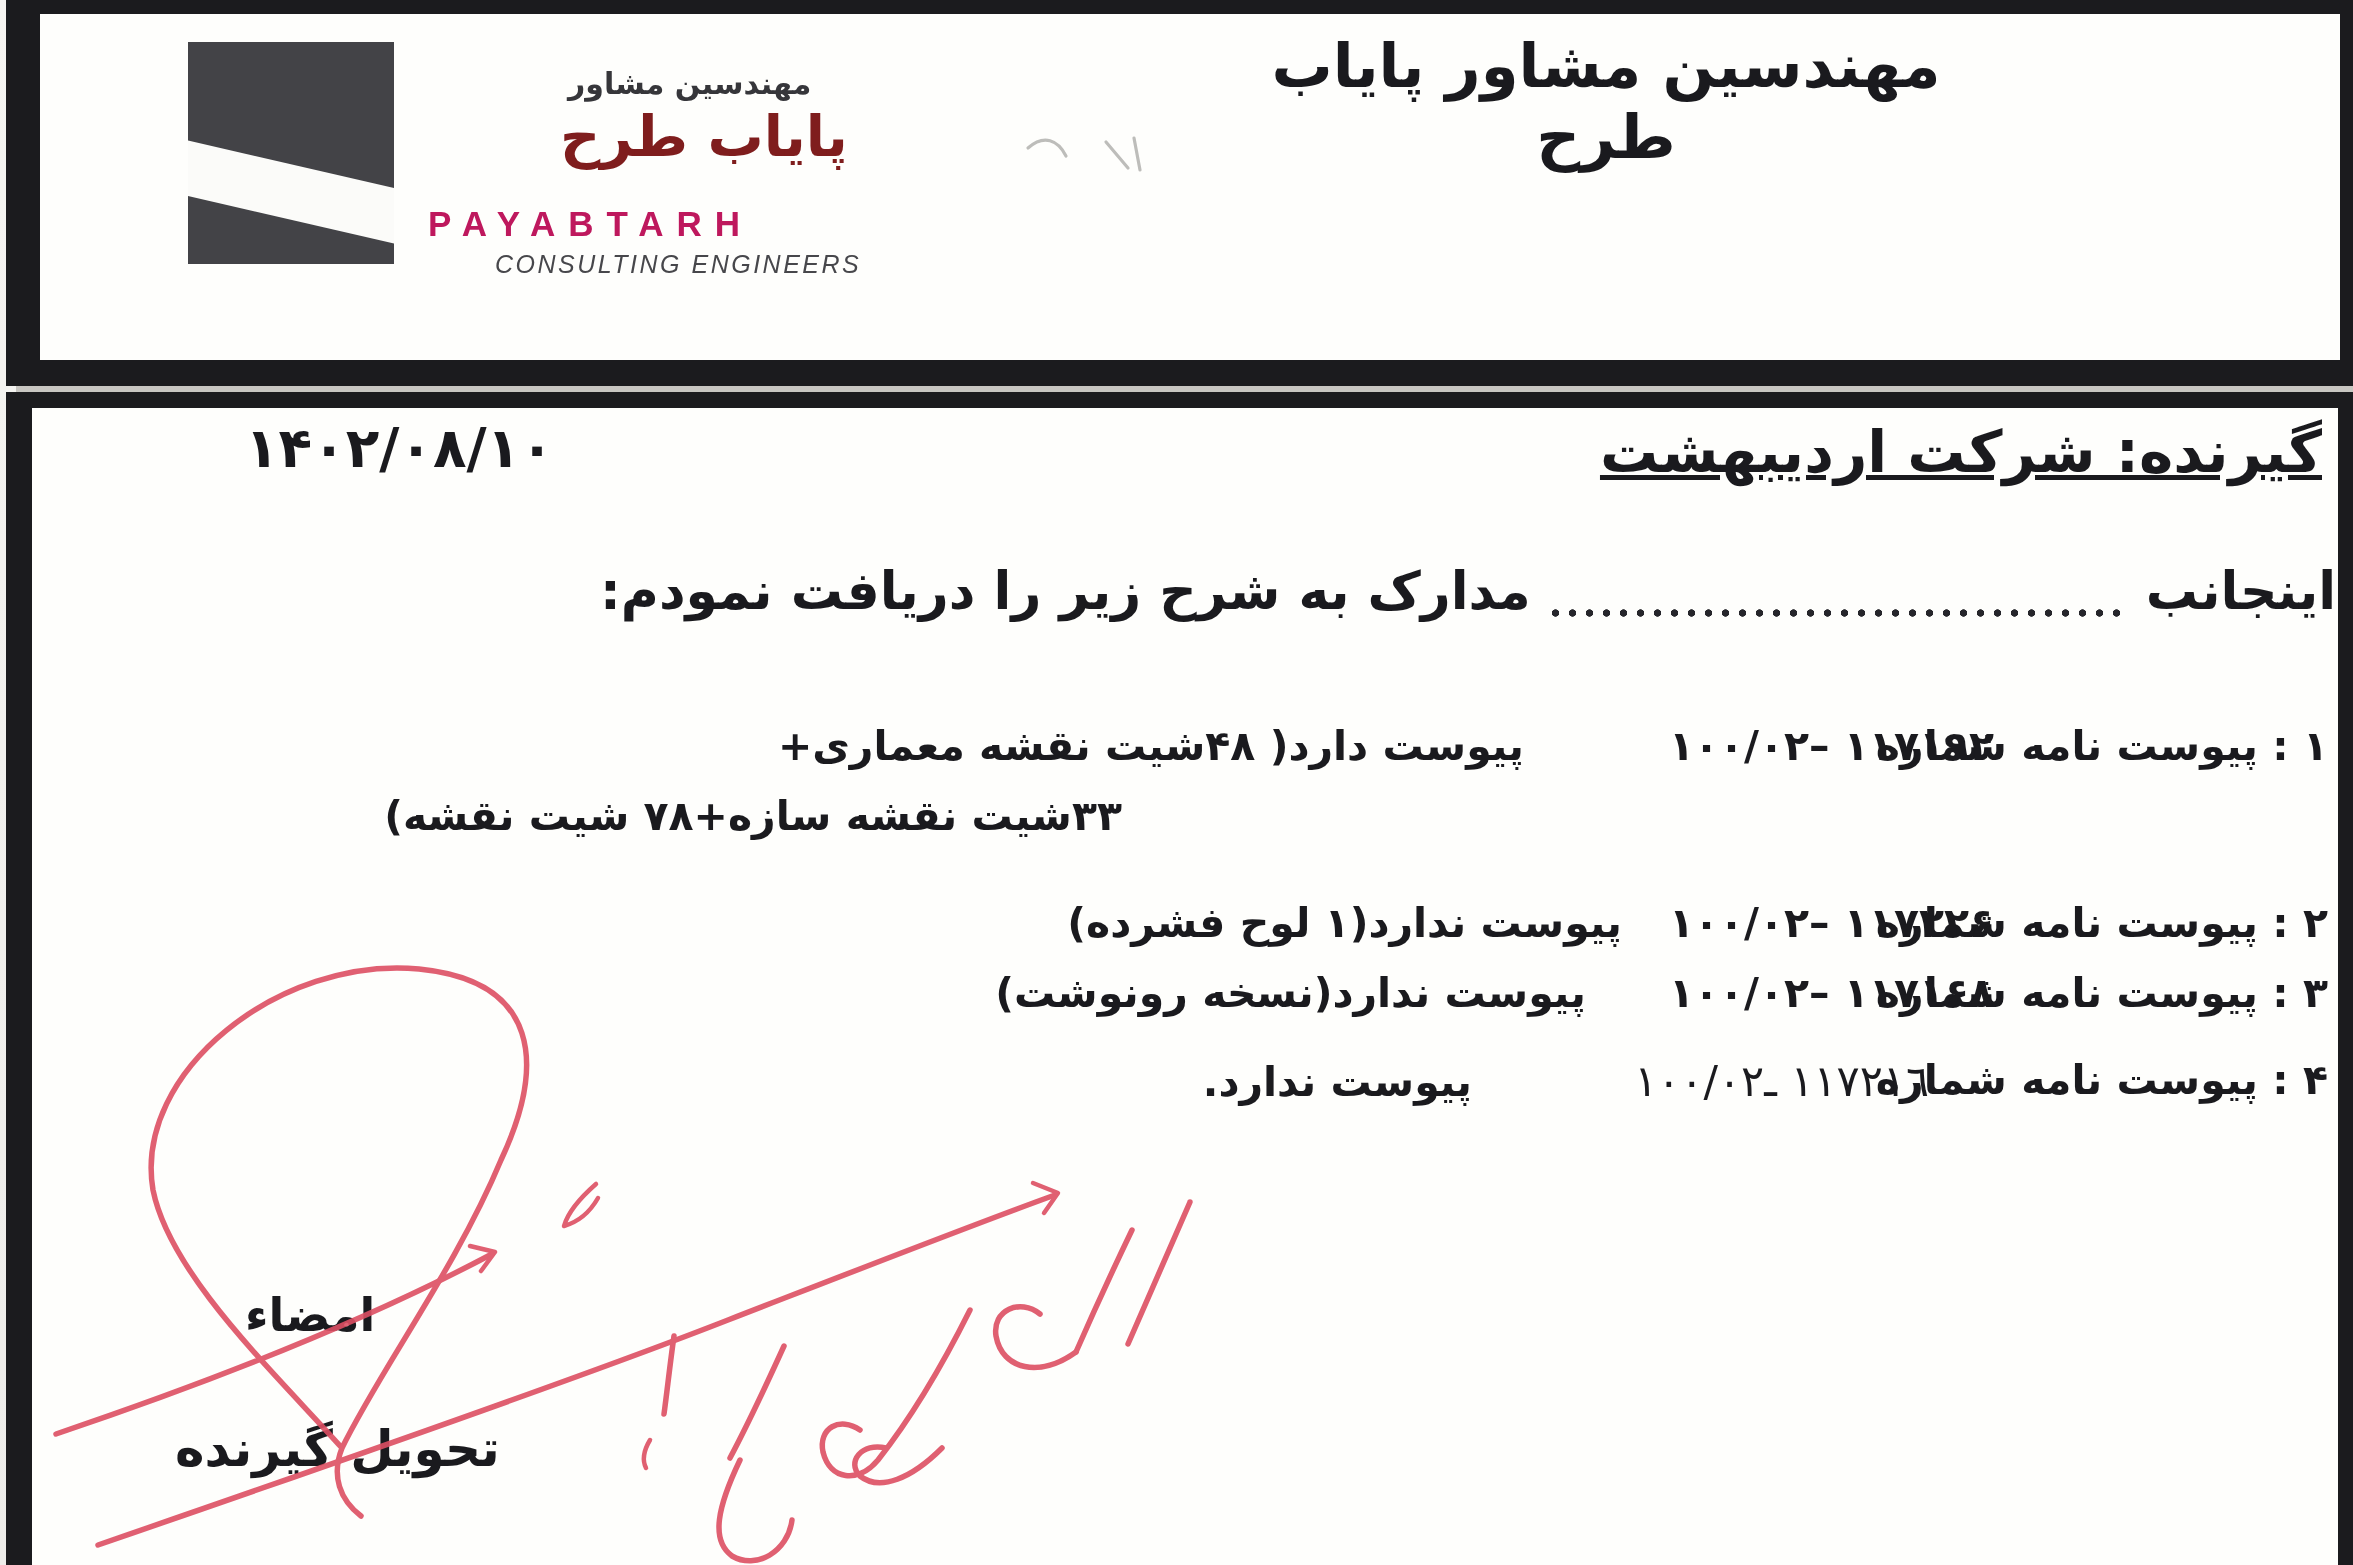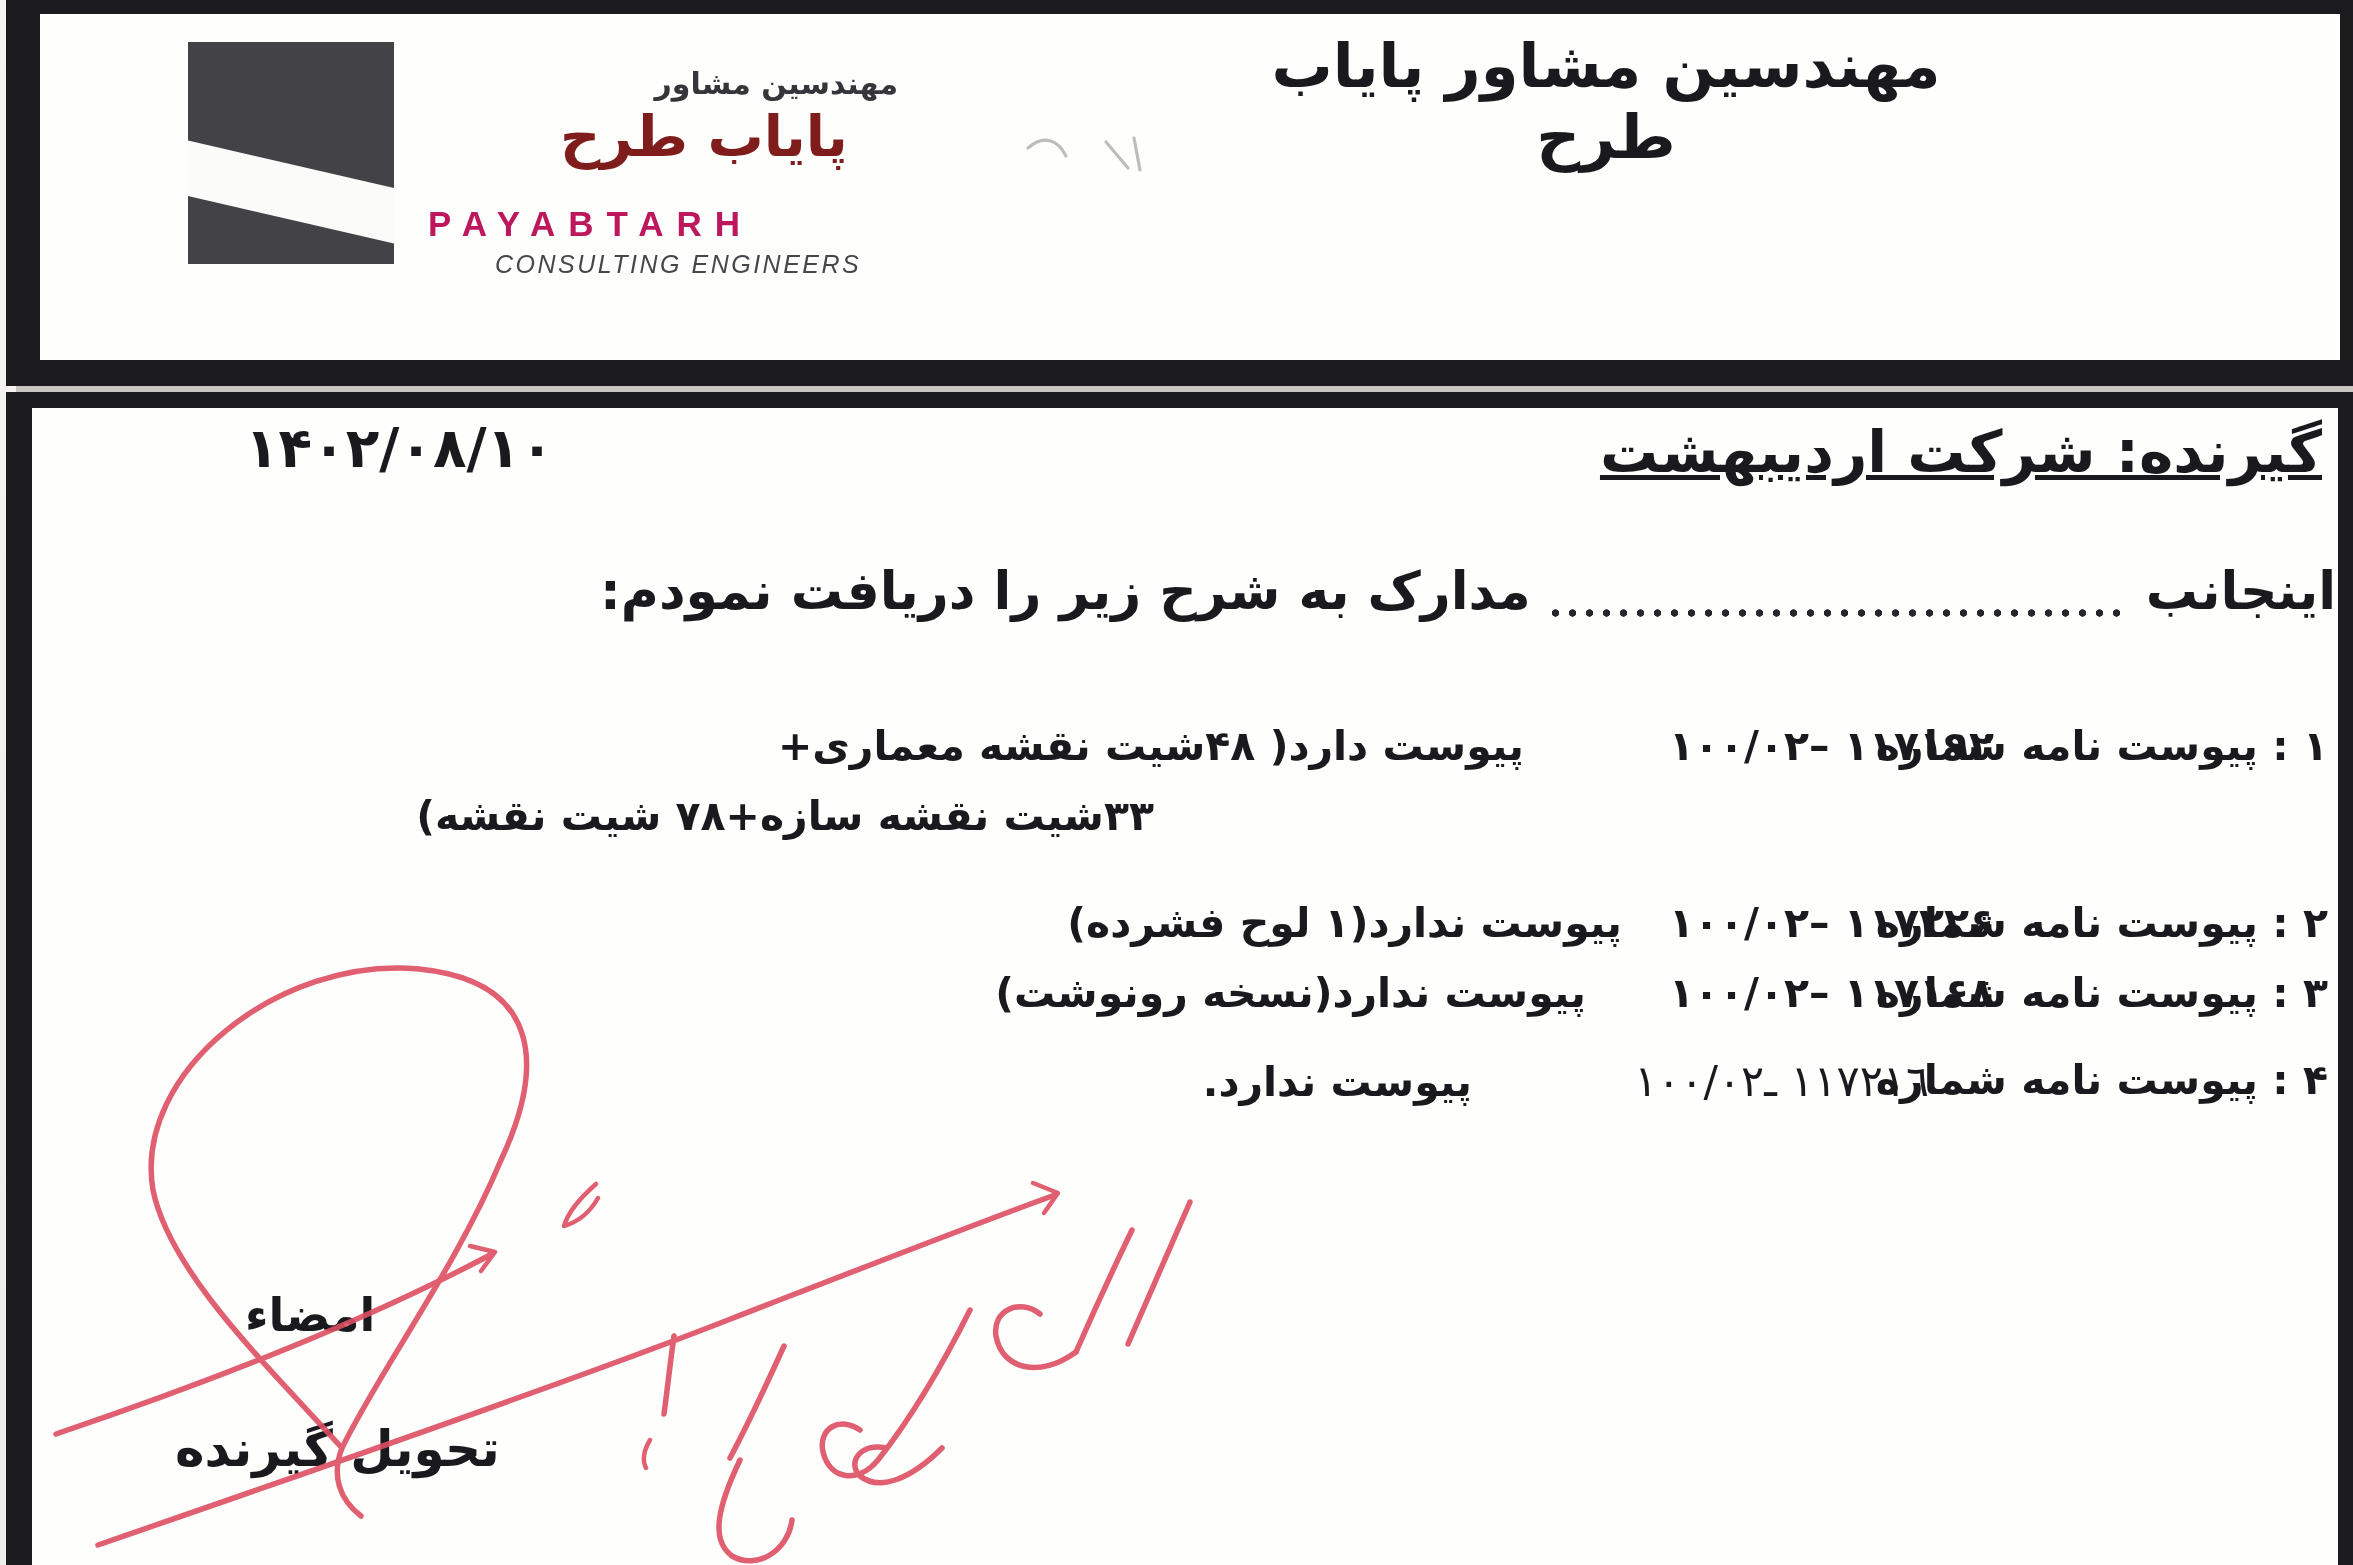--- a/index.html
+++ b/index.html
@@ -18,21 +18,21 @@
     border-width:14px 22px 26px 34px;
   }
   #form-box{
     left:6px;top:392px;width:2306px;height:1160px;
     border-width:16px 18px 26px 26px;
   }
   
   .logo-mark{position:absolute;left:148px;top:28px;width:206px;height:222px;background:#434347;overflow:hidden;}
   .logo-stripe{position:absolute;left:-24px;top:126px;width:280px;height:54px;background:#fbfbf9;transform:rotate(13deg);}
   .fa{direction:rtl;}
-  .logo-fa-small{position:absolute;left:528px;top:52px;width:330px;text-align:right;font-size:30px;font-weight:bold;color:#36363a;}
+  .logo-fa-small{position:absolute;left:528px;top:52px;width:330px;text-align:left;font-size:30px;font-weight:bold;color:#36363a;}
   .logo-fa-large{position:absolute;left:520px;top:90px;width:340px;text-align:left;font-size:56px;font-weight:bold;color:#7f1d1d;}
   .logo-latin{position:absolute;left:388px;top:190px;font-size:35px;font-weight:bold;letter-spacing:13px;color:#be185d;font-family:"Liberation Sans",sans-serif;}
   .logo-latin-sub{position:absolute;left:455px;top:236px;font-size:25px;letter-spacing:2.5px;color:#47474b;font-family:"Liberation Sans",sans-serif;font-style:italic;}
   .main-title{position:absolute;left:1166px;top:16px;width:800px;text-align:center;font-size:61px;font-weight:bold;}
   .sub-title{position:absolute;left:1151px;top:168px;width:700px;text-align:center;font-size:41px;font-weight:bold;}
   
   .recipient{position:absolute;right:16px;top:10px;font-size:58px;font-weight:bold;text-decoration:underline;}
   .date{position:absolute;left:213px;top:8px;font-size:55px;font-weight:bold;letter-spacing:2px;direction:ltr;}
   .statement{position:absolute;left:568px;right:2px;top:144px;height:78px;display:flex;direction:rtl;align-items:center;font-size:52px;font-weight:bold;}
   .statement .word{white-space:nowrap;}
@@ -76,21 +76,21 @@
 
   <div class="statement">
     <span class="word">اینجانب</span>
     <span class="dots"></span>
     <span class="word">مدارک به شرح زیر را دریافت نمودم:</span>
   </div>
 
   <div class="item-label" style="right:10px;top:314px;">۱ : پیوست نامه شماره</div>
   <div class="item-number" style="right:344px;top:314px;">۱۱۷۱۹۲ –۱۰۰/۰۲</div>
   <div class="item-note" style="right:814px;top:314px;">پیوست دارد( ۴۸شیت نقشه معماری+</div>
-  <div class="item-note" style="right:1184px;top:384px;">۳۳شیت نقشه سازه+۷۸ شیت نقشه)</div>
+  <div class="item-note" style="right:1216px;top:384px;">۳۳شیت نقشه سازه+۷۸ شیت نقشه)</div>
 
   <div class="item-label" style="right:10px;top:491px;">۲ : پیوست نامه شماره</div>
   <div class="item-number" style="right:344px;top:491px;">۱۱۷۲۲۶ –۱۰۰/۰۲</div>
   <div class="item-note" style="right:716px;top:491px;">پیوست ندارد(۱ لوح فشرده)</div>
 
   <div class="item-label" style="right:10px;top:561px;">۳ : پیوست نامه شماره</div>
   <div class="item-number" style="right:344px;top:561px;">۱۱۷۱۶۸ –۱۰۰/۰۲</div>
   <div class="item-note" style="right:752px;top:561px;">پیوست ندارد(نسخه  رونوشت)</div>
 
   <div class="item-label" style="right:10px;top:648px;">۴ : پیوست نامه شماره</div>

